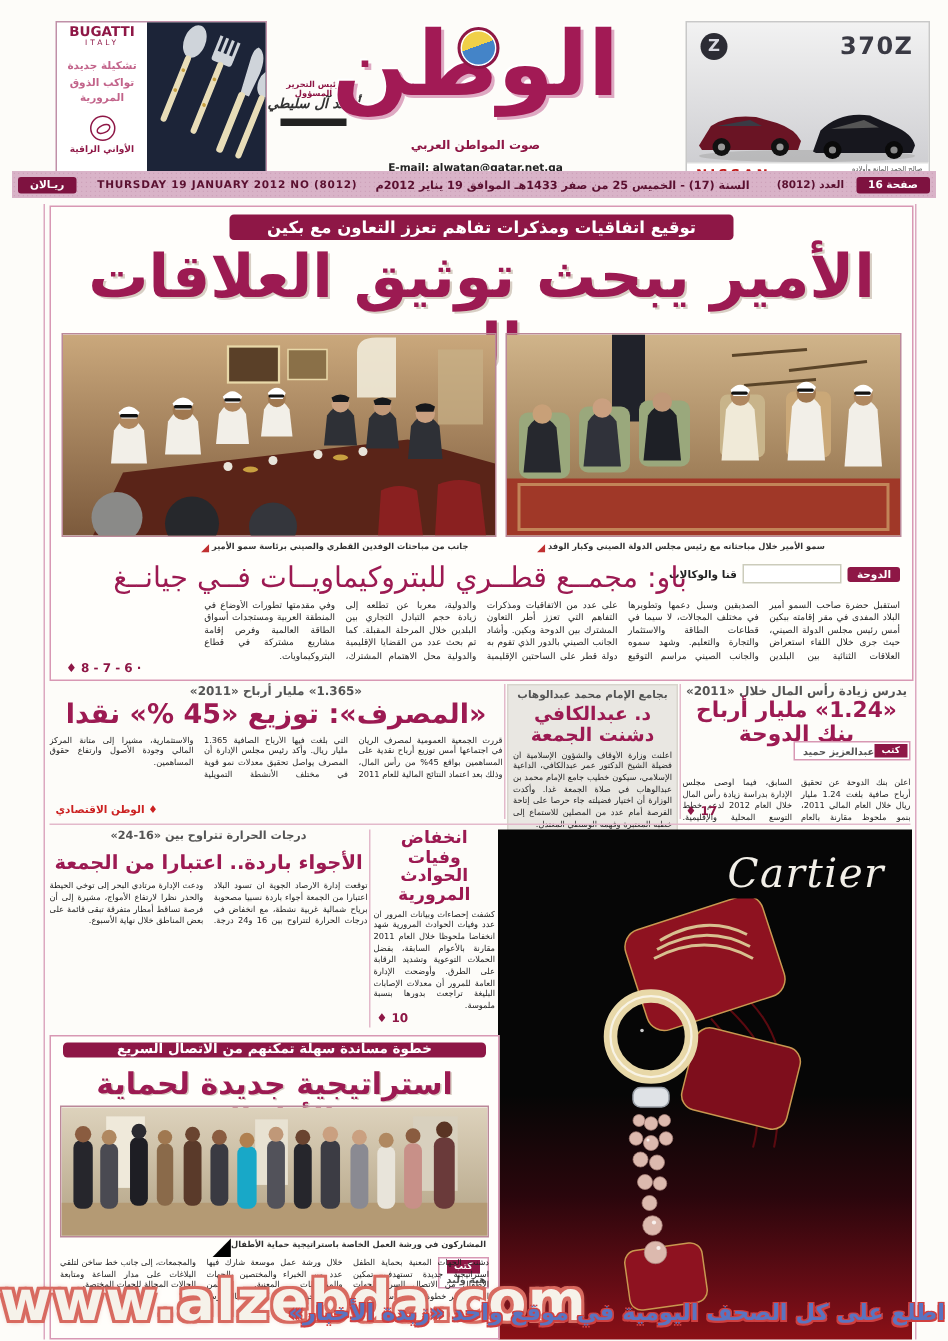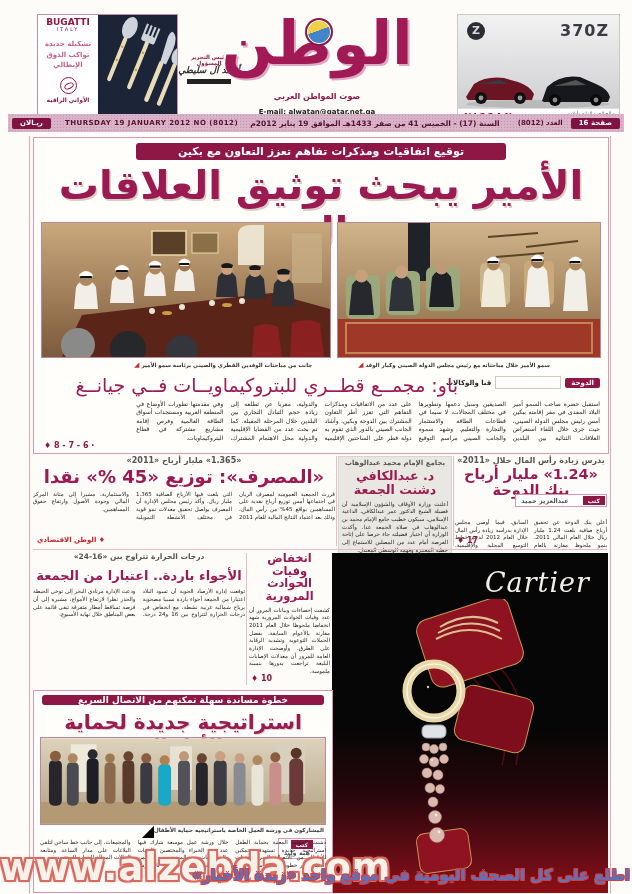--- a/index.html
+++ b/index.html
@@ -37,21 +37,21 @@
   
   #datebar{left:8px;top:114px;width:616px;height:18px;background-color:#d9b3c8;background-image:radial-gradient(#c493ad 22%,transparent 23%);background-size:3px 3px;display:flex;align-items:center;}
   .db-box{background:#7e1240;color:#fff;font-size:7px;font-weight:bold;padding:1.5px 8px;border-radius:2px;white-space:nowrap;}
   .db-en{font-size:7px;color:#5a1030;font-weight:bold;margin-left:14px;letter-spacing:.5px;white-space:nowrap;}
   .db-ar{flex:1;text-align:center;font-size:7.5px;color:#5a1030;font-weight:bold;direction:rtl;white-space:nowrap;}
   .db-issue{font-size:7px;color:#5a1030;font-weight:bold;direction:rtl;margin:0 8px 0 6px;white-space:nowrap;}
   
   .edge{width:0;border-left:1px solid #dca8c0;top:136px;height:757px;}
   
   #lead{left:33px;top:137px;width:574px;height:315px;border:1.5px solid #d898b4;background:#fffefb;}
-  .kicker-bar{position:absolute;left:0;right:0;top:5px;margin:auto;width:370px;background:#8e1746;color:#fff;font-size:11px;font-weight:bold;text-align:center;border-radius:3px;padding:2px 0;direction:rtl;}
+  .kicker-bar{position:absolute;left:0;right:0;top:5px;margin:auto;width:336px;background:#8e1746;color:#fff;font-size:11px;font-weight:bold;text-align:center;border-radius:3px;padding:2px 0;direction:rtl;}
   .lead-headline{position:absolute;left:0;right:0;top:24px;text-align:center;font-size:40px;font-weight:bold;color:#9c1a52;direction:rtl;line-height:1.15;text-shadow:1.5px 1.5px 0 #d8cfc4;}
   .photo{position:absolute;top:84px;height:134px;border:1px solid #b89;}
   #photo1{left:7px;width:288px;}
   #photo2{right:7px;width:262px;}
   .photo svg{display:block;width:100%;height:100%;}
   .caption{position:absolute;top:221px;height:11px;display:flex;align-items:center;}
   .caption .tri{color:#c03030;font-size:7px;margin-right:2px;}
   .cap-text{font-size:5.5px;color:#333;font-weight:bold;direction:rtl;white-space:nowrap;}
   #cap1{left:100px;width:195px;justify-content:flex-start;}
   #cap2{right:10px;width:240px;}
@@ -66,21 +66,21 @@
   .art{position:absolute;}
   .art-kicker{text-align:center;font-size:8px;font-weight:bold;color:#555;direction:rtl;}
   .art-headline{text-align:center;font-weight:bold;color:#9c1a52;direction:rtl;line-height:1.1;}
   .art-body{font-size:5.5px;color:#222;text-align:justify;direction:rtl;line-height:1.4;overflow:hidden;}
   #art-masraf{left:33px;top:456px;width:302px;height:90px;}
   #art-sermon{left:338px;top:456px;width:114px;height:109px;background:#e9e7e2;border:1px solid #d8d5cd;padding:2px 3px;box-sizing:border-box;}
   #art-bank{left:455px;top:456px;width:152px;height:90px;}
   .vdiv{width:0;border-left:1px solid #e3b9cb;}
   .byline{position:absolute;display:flex;align-items:center;direction:rtl;background:#fff;border:1px solid #d898b4;padding:1px;}
   .byline-chip{background:#8e1746;color:#fff;font-size:6px;font-weight:bold;padding:1px 5px;}
-  .byline-name{font-size:6.5px;font-weight:bold;color:#6a3;color:#555;margin-right:14px;margin-left:4px;white-space:nowrap;}
+  .byline-name{font-size:6.5px;font-weight:bold;color:#6a3;color:#555;margin-left:4px;white-space:nowrap;}
   .page-tag{position:absolute;font-size:8px;font-weight:bold;color:#8e1746;}
   .section-tag{position:absolute;font-size:7px;font-weight:bold;color:#cc2222;direction:rtl;}
   
   #art-weather{left:33px;top:552px;width:212px;height:134px;}
   #art-traffic{left:249px;top:552px;width:81px;height:134px;}
   #ad-cartier{left:332px;top:553px;width:276px;height:340px;background:linear-gradient(#060606 52%,#2a060c 72%,#6e0d16 92%,#8c1016);}
   .cartier-brand{position:absolute;right:18px;top:14px;color:#f2efe8;font-family:"DejaVu Serif",serif;font-style:italic;font-size:27px;letter-spacing:1px;}
   
   #art-children{left:33px;top:690px;width:298px;height:201px;border:1.5px solid #d898b4;background:#fffefb;}
   .child-kicker{position:absolute;left:8px;right:8px;top:4px;background:#8e1746;color:#fff;font-size:9px;font-weight:bold;text-align:center;border-radius:3px;padding:0 0;direction:rtl;}
@@ -99,21 +99,21 @@
 <body>
 
 <div id="page">
 
   <div class="abs" id="ad-bugatti">
     <div class="bug-left">
       <div class="bug-brand">BUGATTI</div>
       <div class="bug-country">ITALY</div>
       <div class="bug-line rtl" style="margin-top:7px">تشكيلة جديدة</div>
       <div class="bug-line rtl">تواكب الذوق</div>
-      <div class="bug-line rtl">الإيطالي</div>
+      <div class="bug-line rtl">المرورية</div>
       <div class="bug-logo"></div>
       <div class="bug-footer rtl">الأواني الراقية</div>
     </div>
     <div class="bug-right">
       <svg viewBox="0 0 77 108">
         <rect width="77" height="108" fill="#1c2438"></rect>
         <g transform="rotate(22 38 54)">
 
           <ellipse cx="16" cy="18" rx="7" ry="11" fill="#cfd4da"></ellipse>
           <rect x="14" y="28" width="4" height="46" rx="2" fill="#e8ddb8"></rect>
@@ -176,21 +176,21 @@
       <div class="nissan-dealer">
         <div>صالح الحمد المانع وأولاده</div>
         <div>الوكيل الحصري بقطر</div>
       </div>
     </div>
   </div>
 
   <div class="abs" id="datebar">
     <div class="db-box" style="margin-left:4px">ريـالان</div>
     <div class="db-en">THURSDAY 19 JANUARY 2012 NO (8012)</div>
-    <div class="db-ar">السنة (17) - الخميس 41 من صفر 1433هـ الموافق 19 يناير 2012م</div>
+    <div class="db-ar">السنة (17) - الخميس 25 من صفر 1433هـ الموافق 19 يناير 2012م</div>
     <div class="db-issue">العدد (8012)</div>
     <div class="db-box" style="margin-right:4px">16 صفحة</div>
   </div>
 
   <div class="abs edge" style="left:29px"></div>
   <div class="abs edge" style="left:610px"></div>
 
   <div class="abs" id="lead">
     <div class="kicker-bar">توقيع اتفاقيات ومذكرات تفاهم تعزز التعاون مع بكين</div>
     <div class="lead-headline">الأمير يبحث توثيق العلاقات مع الصين</div>

